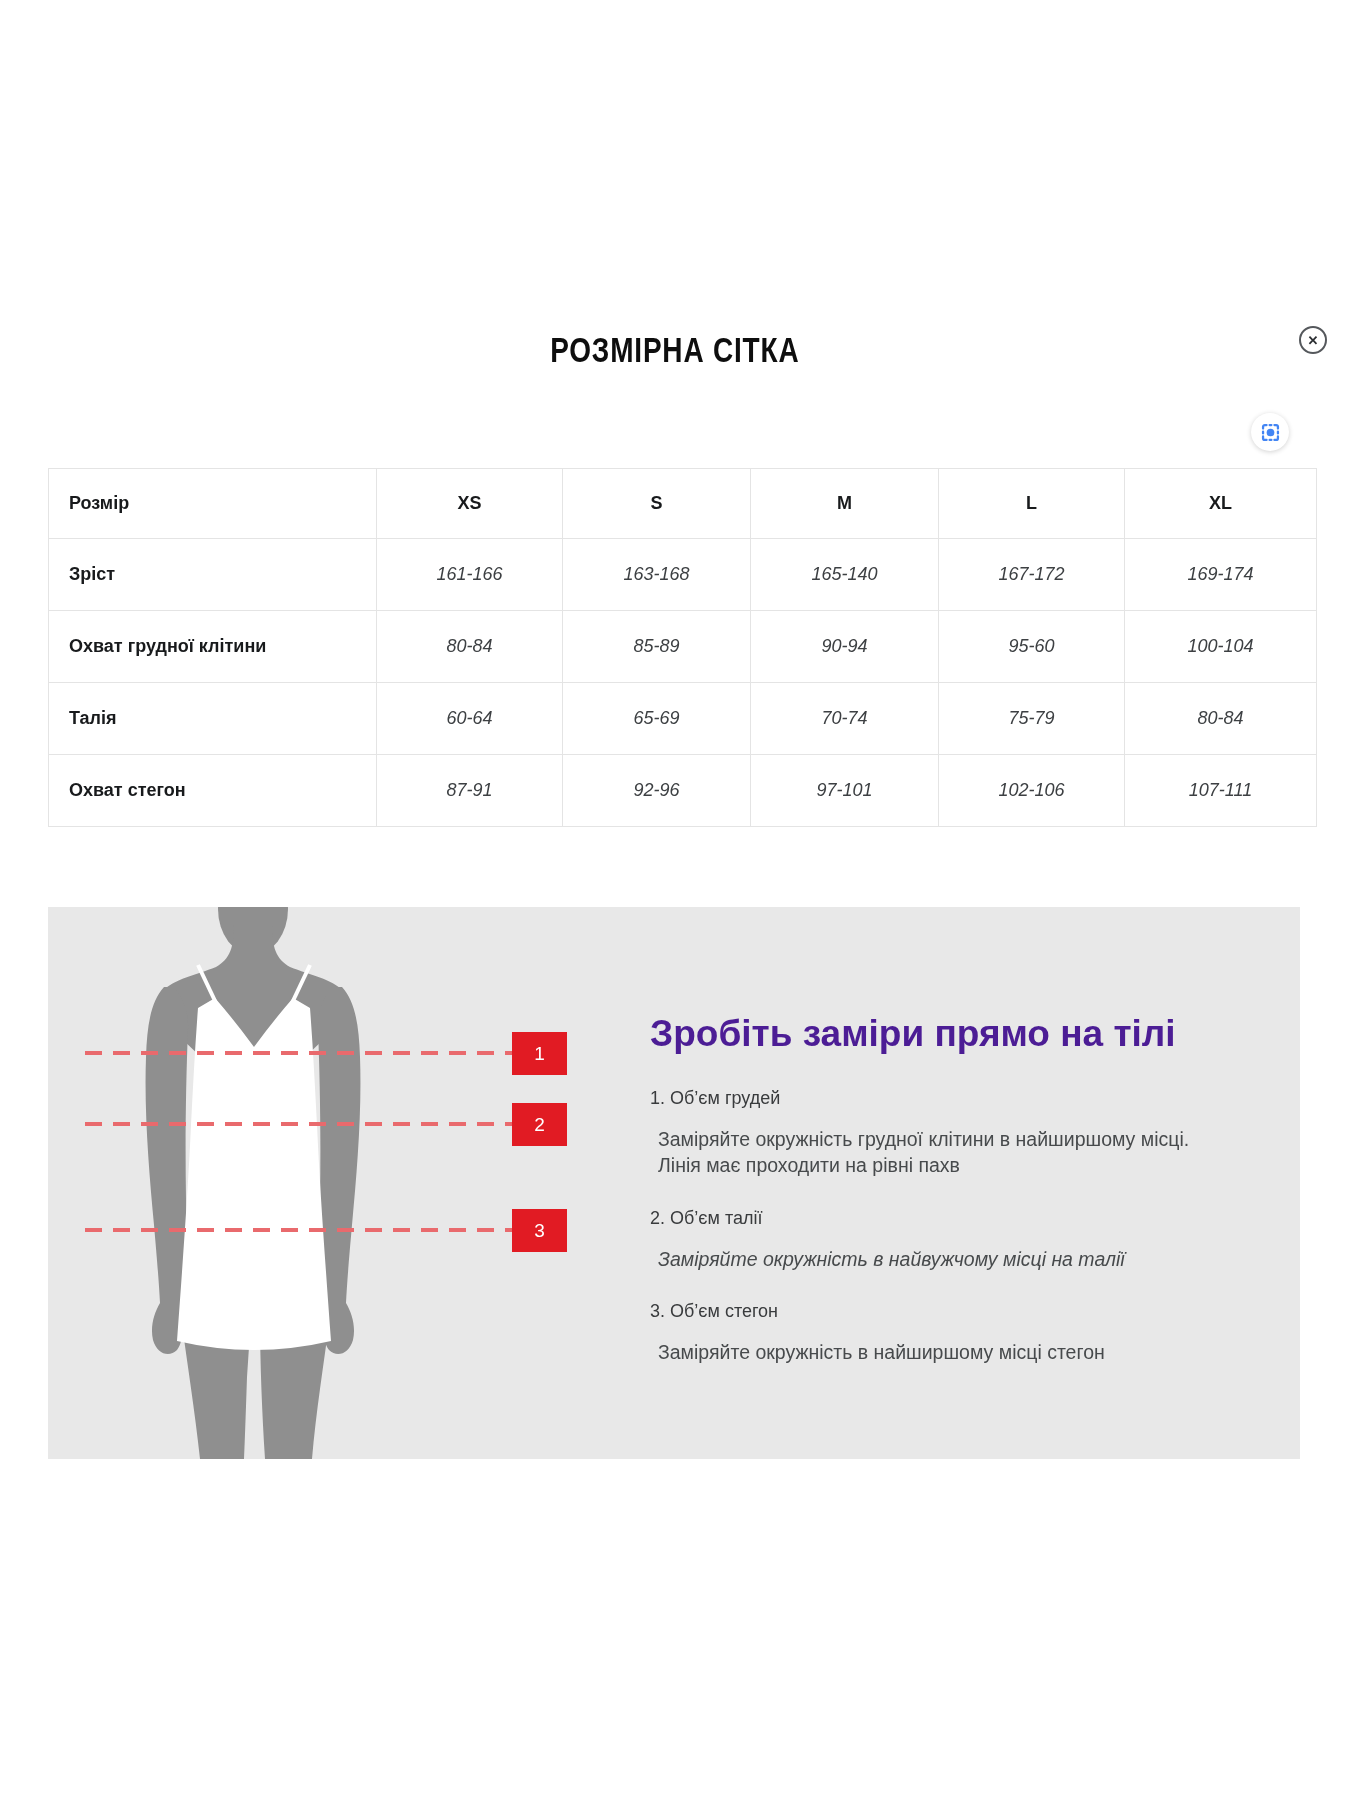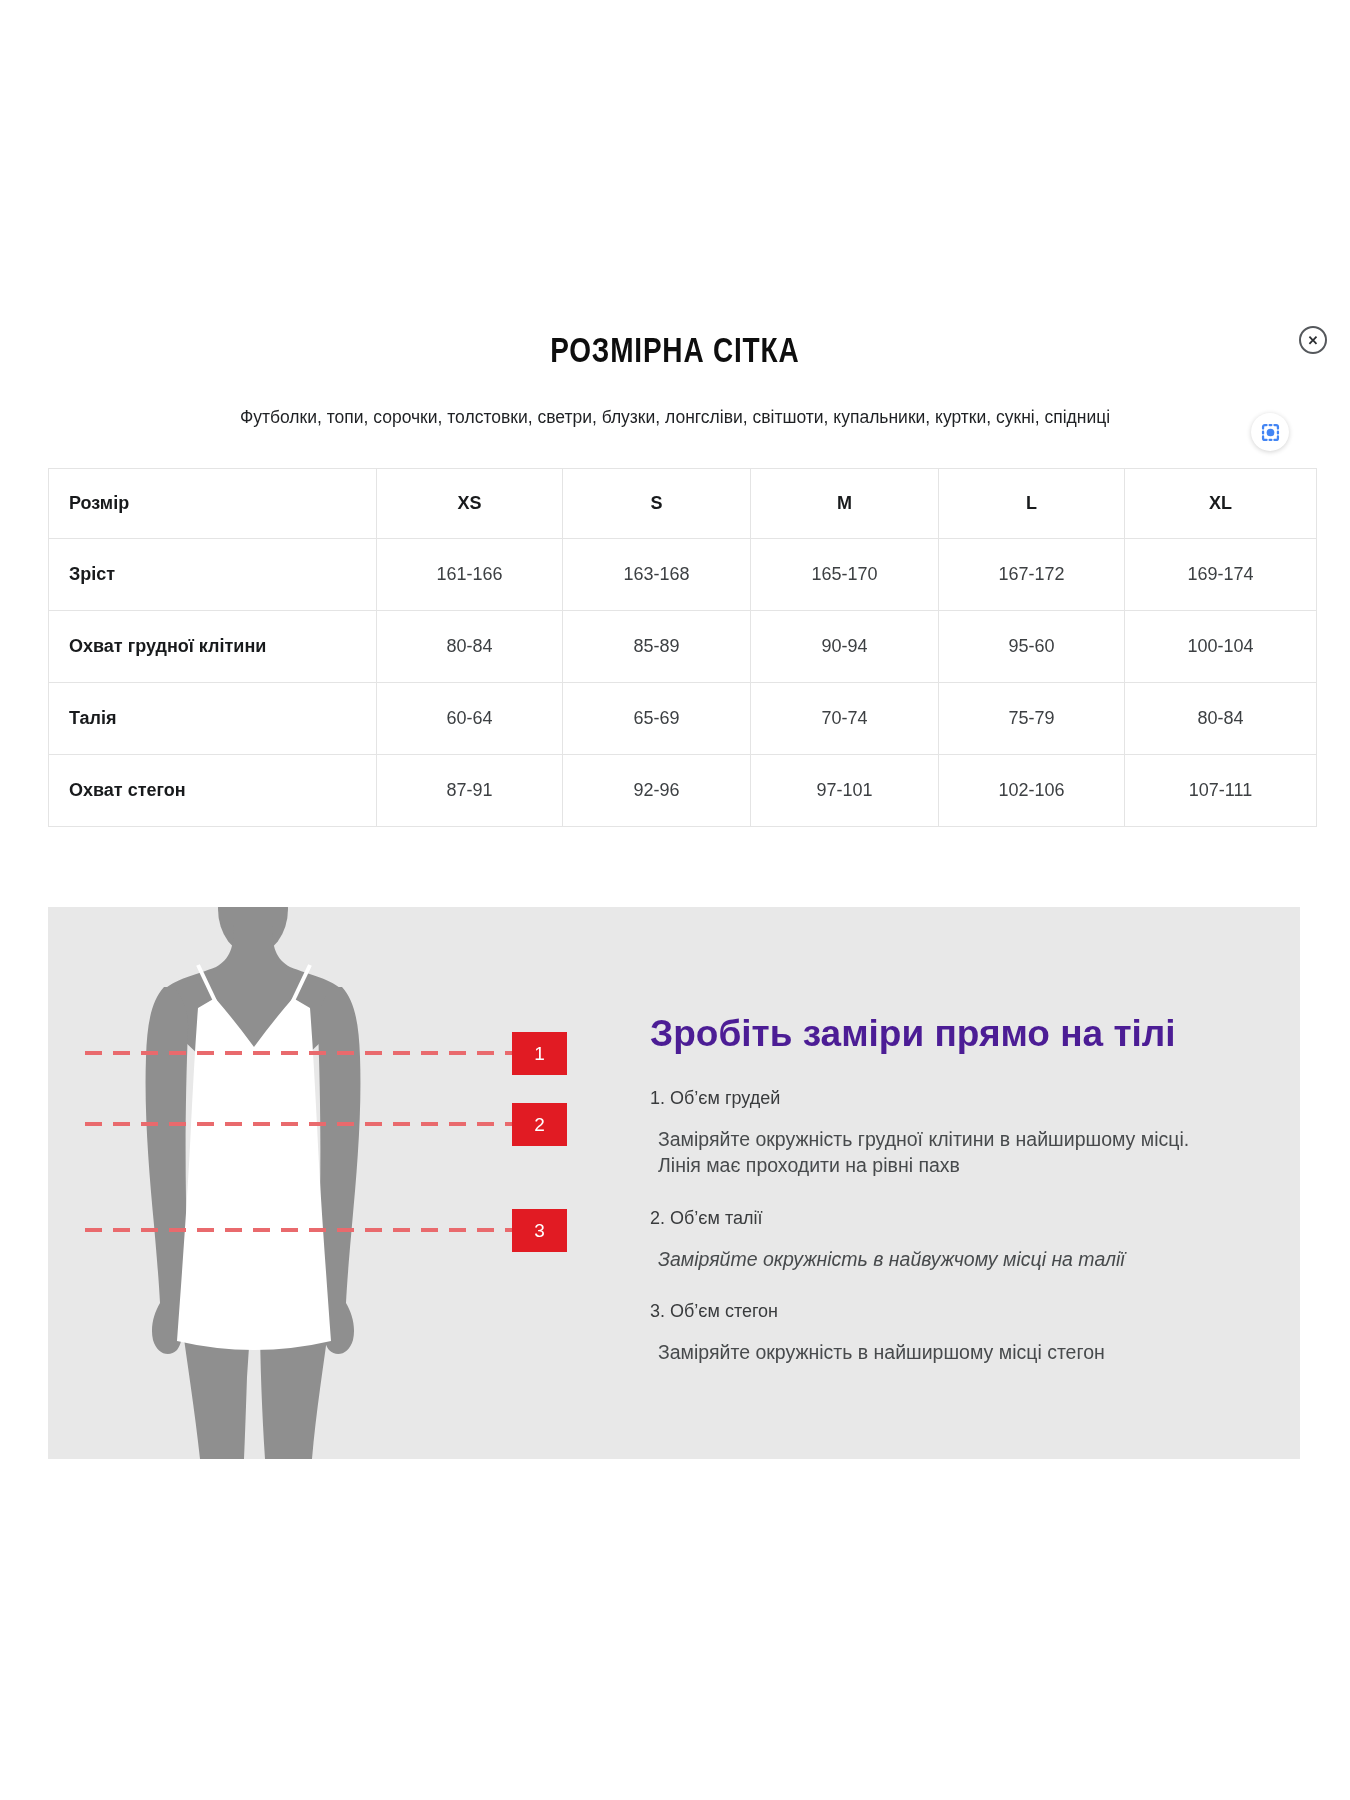--- a/index.html
+++ b/index.html
@@ -19,21 +19,21 @@
     font-size:17.5px;color:#1f2124;}
 
   
   .size-table{position:absolute;left:48px;top:468px;width:1268px;border-collapse:collapse;
     font-size:18px;color:#1d1f21;table-layout:fixed;}
   .size-table td,.size-table th{border:1px solid #e4e4e4;box-sizing:border-box;}
   .size-table .hrow td,.size-table .hrow th{height:70px;}
   .size-table .drow td,.size-table .drow th{height:72px;}
   .size-table .lbl{text-align:left;padding-left:20px;font-weight:700;color:#181a1c;}
   .size-table .szh{text-align:center;font-weight:700;color:#181a1c;}
-  .size-table .val{text-align:center;font-weight:400;color:#3d4043;}
+  .size-table .val{text-align:center;font-weight:400;color:#3d4043;font-style:italic;}
 
   
   .lens-btn{position:absolute;left:1251px;top:413px;width:38px;height:38px;border-radius:50%;
     background:#ffffff;box-shadow:0 1px 5px rgba(0,0,0,.18);display:flex;align-items:center;
     justify-content:center;cursor:pointer;}
 
   
   .panel{position:absolute;left:48px;top:907px;width:1252px;height:552px;background:#e8e8e8;overflow:hidden;}
   .figure-svg{position:absolute;left:0;top:0;}
 
@@ -55,21 +55,20 @@
 
 <div id="page">
 
   <div class="close-btn">
     <span>✕</span>
   </div>
 
   <div class="modal-title">
     <span>РОЗМІРНА СІТКА</span>
   </div>
-  <div class="modal-subtitle">Футболки, топи, сорочки, толстовки, светри, блузки, лонгсліви, світшоти, купальники, куртки, сукні, спідниці</div>
 
   <div class="lens-btn">
     <svg width="21" height="21" viewBox="0 0 24 24" fill="none">
       <g stroke="#4285f4" stroke-width="2.6" stroke-linecap="round">
         <path d="M3.5 7.5 V5.5 A2 2 0 0 1 5.5 3.5 H7.5"></path>
         <path d="M16.5 3.5 H18.5 A2 2 0 0 1 20.5 5.5 V7.5"></path>
         <path d="M20.5 16.5 V18.5 A2 2 0 0 1 18.5 20.5 H16.5"></path>
         <path d="M7.5 20.5 H5.5 A2 2 0 0 1 3.5 18.5 V16.5"></path>
         <path d="M11 3.5 h2"></path>
         <path d="M11 20.5 h2"></path>
@@ -95,21 +94,21 @@
       <th class="szh">XS</th>
       <th class="szh">S</th>
       <th class="szh">M</th>
       <th class="szh">L</th>
       <th class="szh">XL</th>
     </tr>
     <tr class="drow">
       <td class="lbl">Зріст</td>
       <td class="val">161-166</td>
       <td class="val">163-168</td>
-      <td class="val">165-170</td>
+      <td class="val">165-140</td>
       <td class="val">167-172</td>
       <td class="val">169-174</td>
     </tr>
     <tr class="drow">
       <td class="lbl">Охват грудної клітини</td>
       <td class="val">80-84</td>
       <td class="val">85-89</td>
       <td class="val">90-94</td>
       <td class="val">95-60</td>
       <td class="val">100-104</td>

